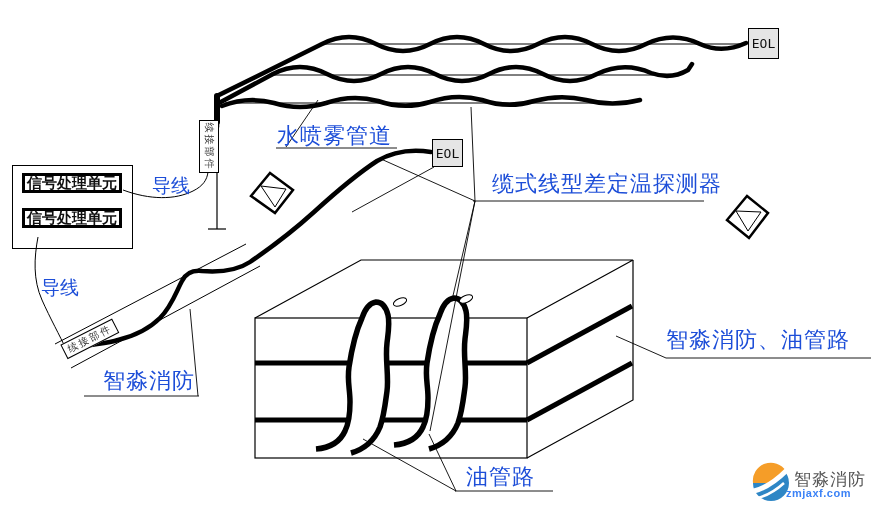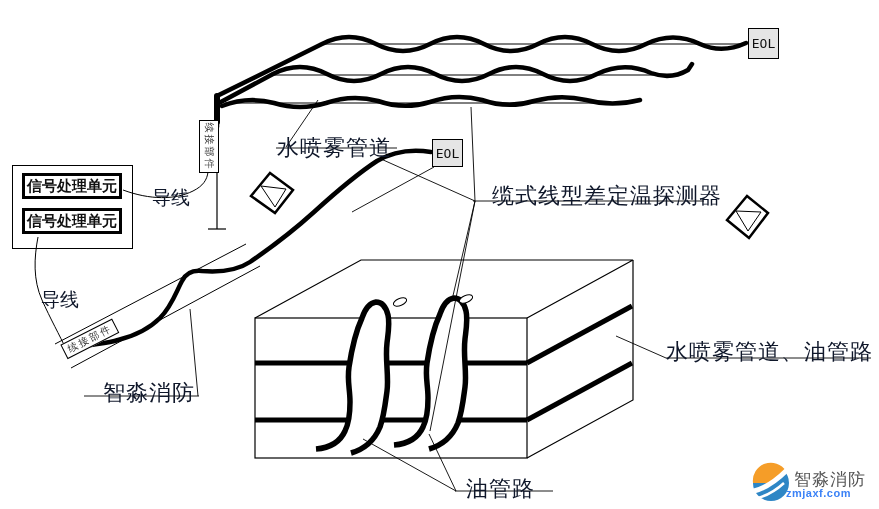--- a/index.html
+++ b/index.html
@@ -1,30 +1,30 @@
 <!DOCTYPE html>
 <html><head>
 <meta charset="utf-8">
 <style>
   html,body{margin:0;padding:0;background:#fff;}
   .stage{
     position:relative;width:879px;height:509px;background:#fff;overflow:hidden;
     font-family:"Liberation Sans","DejaVu Sans",sans-serif;color:#111;
   }
   .stage svg.linework{position:absolute;left:0;top:0;}
-  .lbl{position:absolute;white-space:nowrap;color:#0f172a;margin-top:12px;}
+  .lbl{position:absolute;white-space:nowrap;color:#1d4ed8;}
   .lbl-big{font-size:22px;letter-spacing:1px;}
   .lbl-small{font-size:19px;text-align:center;}
   .outer-box{
     position:absolute;left:12px;top:165px;width:121px;height:84px;
     border:1px solid #000;box-sizing:border-box;
   }
   .sig-box{
     position:absolute;box-sizing:border-box;border:3px solid #000;
-    width:100px;height:26px;display:flex;align-items:center;justify-content:center;
+    width:100px;height:20px;display:flex;align-items:center;justify-content:center;
     font-weight:bold;font-size:15px;letter-spacing:0px;background:#fff;
   }
   .eol-box{
     position:absolute;box-sizing:border-box;border:1px solid #000;background:#e5e5e5;
     display:flex;align-items:center;justify-content:center;
     font-family:"DejaVu Sans Mono","Liberation Mono",monospace;font-size:13px;
   }
   .splice-box{
     position:absolute;box-sizing:border-box;border:1px solid #000;background:#fff;
     display:flex;align-items:center;justify-content:center;
@@ -144,21 +144,21 @@
 
       <line x1="84" y1="396" x2="199" y2="396"></line>
       <line x1="198" y1="396" x2="190" y2="309"></line>
     </g>
   </svg>
 
   <div class="lbl lbl-big" style="left:277px;top:121px;">水喷雾管道</div>
 
   <div class="lbl lbl-big" style="left:492px;top:169px;">缆式线型差定温探测器</div>
 
-  <div class="lbl lbl-big" style="left:666px;top:325px;">水喷雾管道、油管路</div>
+  <div class="lbl lbl-big" style="left:666px;top:325px;">智淼消防、油管路</div>
 
   <div class="lbl lbl-big" style="left:466px;top:462px;">油管路</div>
 
   <div class="lbl lbl-big" style="left:103px;top:366px;">智淼消防</div>
 
   <div class="lbl lbl-small" style="left:152px;top:173px;">导线</div>
 
   <div class="lbl lbl-small" style="left:41px;top:275px;">导线</div>
 
   <div class="outer-box"></div>

